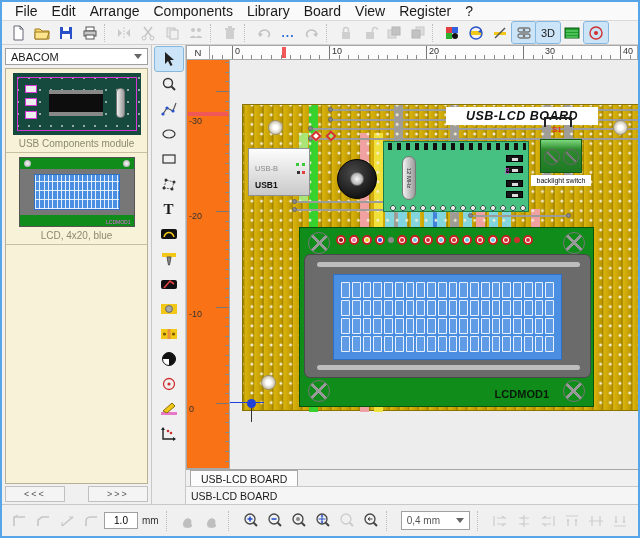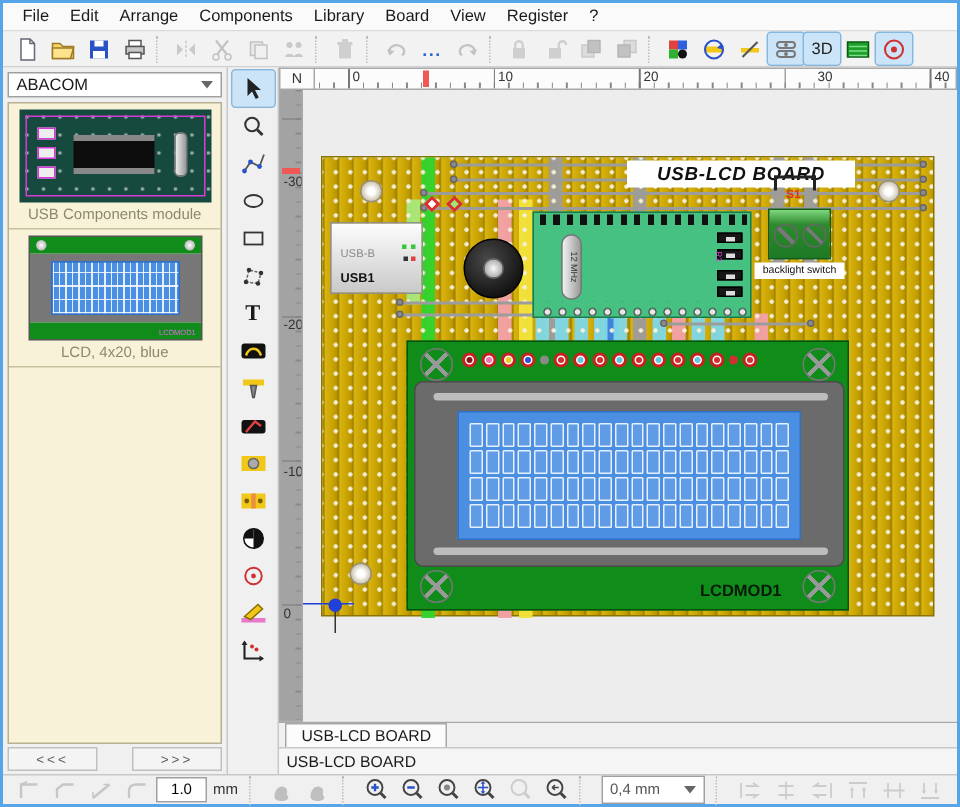--- a/index.html
+++ b/index.html
@@ -10,21 +10,21 @@
   .titlebar{height:24px;background:#A9CFF1;display:flex;align-items:center;padding:0 2px;flex:0 0 auto}
   .app-icon{width:15px;height:15px;margin:0 6px;background:#F2C818;border:1px solid #8a6d00;
     background-image:radial-gradient(circle at 3px 3px,#222 1.2px,transparent 1.6px),radial-gradient(circle at 9px 7px,#222 1.2px,transparent 1.6px),radial-gradient(circle at 4px 11px,#c22 1.4px,transparent 1.8px)}
   .title-text{flex:1;text-align:center;font-size:11.5px;color:#111;white-space:nowrap;overflow:hidden}
   .wbtn{width:22px;height:18px;display:flex;align-items:center;justify-content:center;font-size:12px;color:#333}
   .wbtn.close{width:32px;height:20px;background:#D96A66;border:1px solid #b84844;color:#fff;font-weight:bold;border-radius:1px}
   .max-glyph{width:9px;height:8px;border:1.5px solid #333;display:inline-block}
   .min-glyph{width:9px;height:0;border-bottom:2px solid #333;display:inline-block}
   
   .menubar{height:19px;background:#FAFAFA;border-bottom:1px solid #DADADA;display:flex;align-items:center;padding-left:6px;flex:0 0 auto}
-  .menu-item{padding:2px 7px;font-size:11px}
+  .menu-item{padding:2px 7px;font-size:14px}
   
   .toolbar{height:24px;background:#F2F2F2;display:flex;align-items:center;padding:0 4px;border-bottom:1px solid #D0D0D0;flex:0 0 auto}
   .tbtn{width:24px;height:21px;display:flex;align-items:center;justify-content:center;flex:0 0 auto}
   .tbtn.active{background:#CCE4F7;outline:1px solid #86B8DF;border-radius:2px}
   .tbtn.dis{opacity:.38}
   .tsep{width:6px;height:18px;border-left:1px dotted #BDBDBD;margin:0 2px;flex:0 0 auto}
   .lbl3d{font-size:11px;font-weight:normal;color:#222}
   .dots{color:#2b6bd8;font-weight:bold;letter-spacing:1px;font-size:12px;line-height:6px}
   
   .main{flex:1;display:flex;min-height:0}
@@ -58,21 +58,21 @@
   
   .canvas-zone{flex:1;display:flex;flex-direction:column;min-width:0}
   .ruler-row{height:15px;display:flex;flex:0 0 auto}
   .n-btn{width:24px;background:#FCFCFC;border:1px solid #A8A8A8;font-size:9.5px;display:flex;align-items:center;justify-content:center;color:#333}
   .h-ruler{flex:1;background:#FCFCFC;border:1px solid #A8A8A8;border-left:none;position:relative;overflow:hidden}
   .h-ruler .ticks-minor{position:absolute;left:0;right:0;bottom:0;height:4px;background:repeating-linear-gradient(90deg,#888 0 1px,transparent 1px 9.7px);background-position-x:22px}
   .h-ruler .ticks-major{position:absolute;left:0;right:0;bottom:0;height:13px;background:repeating-linear-gradient(90deg,#777 0 1px,transparent 1px 97px);background-position-x:22px}
   .h-num{position:absolute;top:0;font-size:9px;color:#333}
   .h-marker{position:absolute;top:1px;bottom:1px;width:4px;background:#F05858}
   .canvas-row{flex:1;display:flex;min-height:0}
-  .v-ruler{width:16px;flex:0 0 auto;background:#a3a3a3;border:1px solid #A8A8A8;border-top:none;position:relative;overflow:hidden}
+  .v-ruler{width:44px;flex:0 0 auto;background:#f97316;border:1px solid #A8A8A8;border-top:none;position:relative;overflow:hidden}
   .v-ruler .ticks-minor{position:absolute;top:0;bottom:0;right:0;width:4px;background:repeating-linear-gradient(180deg,#888 0 1px,transparent 1px 9.6px);background-position-y:55px}
   .v-ruler .ticks-major{position:absolute;top:0;bottom:0;right:0;width:13px;background:repeating-linear-gradient(180deg,#777 0 1px,transparent 1px 96px);background-position-y:55px}
   .v-num{position:absolute;left:2px;font-size:9px;color:#333}
   .v-marker{position:absolute;left:1px;right:1px;height:4px;background:#F05858}
   .canvas{flex:1;background:#EDEDED;position:relative;overflow:hidden}
   
   .board{position:absolute;left:12px;top:44px;width:409px;height:307px;border:1px solid #8a7400;
     background:repeating-linear-gradient(90deg,#a58600 0 1px,#d9b30e 2px,#c7a203 7px,#b89300 9.7px);}
   .board .holes{position:absolute;inset:0;background-image:radial-gradient(circle,#f5efd8 1.2px,transparent 1.7px);background-size:9.7px 9.6px;background-position:4px 5px}
   .strip{position:absolute;opacity:.95}
@@ -118,21 +118,21 @@
   .lcd-cell{background:rgba(255,255,255,.12);border:1px solid rgba(255,255,255,.85);border-radius:1px}
   .lcd-ref{position:absolute;right:44px;bottom:6px;font-size:11px;font-weight:bold;color:#041;color:#0a1a0a}
   .origin{position:absolute;left:17px;top:339px;width:9px;height:9px;border-radius:50%;background:#2040D8}
   .origin-h{position:absolute;left:0;top:342px;width:34px;height:1px;background:#2040D8}
   .origin-v{position:absolute;left:21px;top:348px;width:1px;height:14px;background:#333}
   
   .tabs-row{height:17px;background:#F0F0F0;border-top:1px solid #A8A8A8;display:flex;align-items:flex-end;padding-left:4px;flex:0 0 auto}
   .tab{height:16px;background:#FCFCFC;border:1px solid #A8A8A8;border-bottom:none;padding:1px 10px 0 10px;font-size:10.5px;display:flex;align-items:center}
   .statusbar{height:18px;background:#F5F5F5;border-top:1px solid #C8C8C8;display:flex;align-items:center;padding-left:5px;font-size:10.5px;flex:0 0 auto}
   
-  .bottombar{height:20px;background:#F0F0F0;border-top:1px solid #C8C8C8;display:flex;align-items:center;padding:0 6px;flex:0 0 auto}
+  .bottombar{height:32px;background:#F0F0F0;border-top:1px solid #C8C8C8;display:flex;align-items:center;padding:0 6px;flex:0 0 auto}
   .bbtn{width:24px;height:22px;display:flex;align-items:center;justify-content:center;flex:0 0 auto}
   .bbtn.dis{opacity:.4}
   .num-input{width:34px;height:17px;border:1px solid #A0A0A0;background:#fff;font-size:10px;text-align:center;font-family:"Liberation Sans",sans-serif}
   .unit{font-size:10px;margin:0 4px;color:#333}
   .combo.small{width:70px;height:19px;font-size:10px;color:#555;margin:0 4px}
   .bsep{width:8px;height:20px;border-left:1px dotted #BDBDBD;margin:0 3px;flex:0 0 auto}
 </style>
 </head>
 <body>
 

